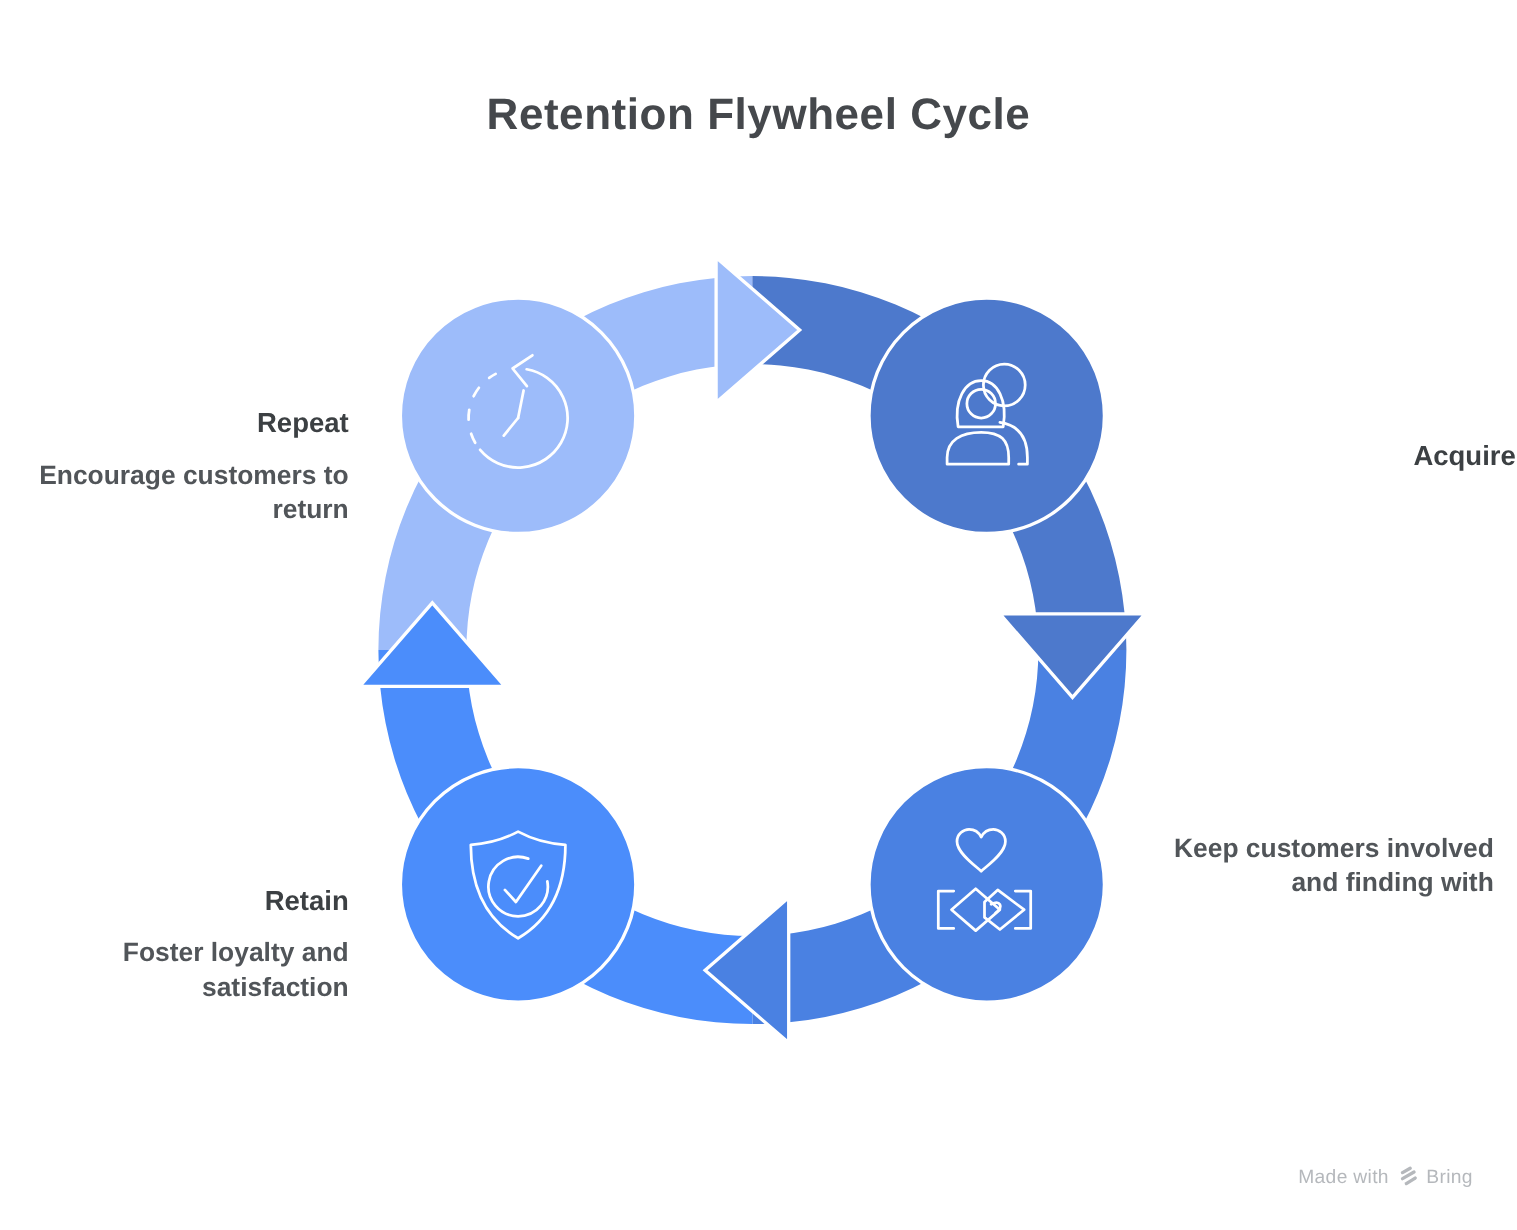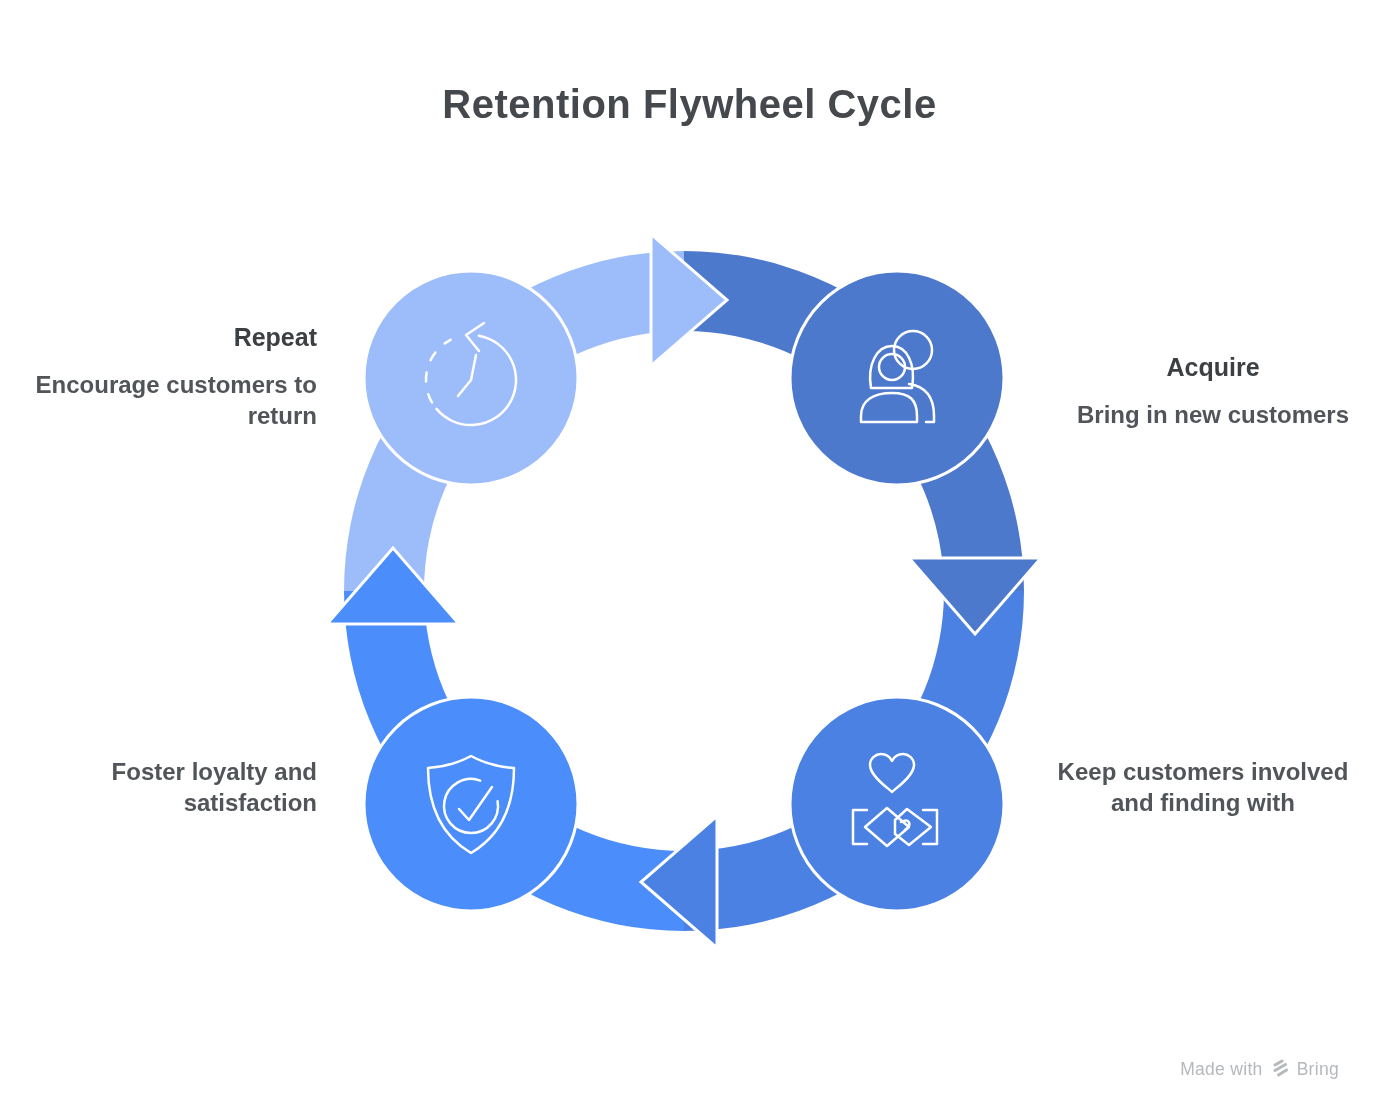--- a/index.html
+++ b/index.html
@@ -33,39 +33,40 @@
   }
   .node-text {
     position: absolute;
   }
   .node-text .node-label {
     font-size: 25px;
     font-weight: 700;
     color: #3c4043;
     line-height: 30px;
     margin-bottom: 17px;
+    margin-top: 48px;
   }
   .node-text .node-desc {
     font-size: 24px;
     font-weight: 700;
     color: #515559;
     line-height: 31px;
   }
   .align-right { text-align: right; }
-  .align-left  { text-align: center; }
+  .align-left  { text-align: right; }
   .text-repeat  { left: 22px;   top: 322px; width: 295px; }
   .text-acquire { left: 1048px; top: 352px; width: 330px; }
   .text-engage  { left: 1048px; top: 756px; width: 310px; }
   .text-retain  { left: 22px;   top: 756px; width: 295px; }
   .watermark {
     position: absolute;
     right: 40px;
     top: 1059px;
     display: flex;
-    align-items: flex-start;
+    align-items: flex-end;
     gap: 7px;
     font-size: 17.5px;
     color: #b5b8bc;
     letter-spacing: 0.3px;
   }
   .icon-stroke {
     fill: none;
     stroke: #ffffff;
     stroke-width: 2.5;
     stroke-linecap: round;
@@ -128,28 +129,28 @@
     </g>
   </svg>
 
   <div class="node-text text-repeat align-right">
     <div class="node-label">Repeat</div>
     <div class="node-desc">Encourage customers to return</div>
   </div>
 
   <div class="node-text text-acquire align-left">
     <div class="node-label">Acquire</div>
-    <div class="node-desc">Bring in new customers</div>
   </div>
 
   <div class="node-text text-engage align-left">
     <div class="node-desc">Keep customers involved and finding with</div>
   </div>
 
   <div class="node-text text-retain align-right">
+    <div class="node-label">Retain</div>
     <div class="node-desc">Foster loyalty and satisfaction</div>
   </div>
 
   <div class="watermark">
     <span>Made with</span>
     <svg width="20" height="20" viewBox="0 0 20 20">
       <g stroke="#b5b8bc" stroke-width="3" stroke-linecap="round" fill="none">
         <path d="M 5 6 L 12 2"></path>
         <path d="M 5 11.5 L 15.5 5.5"></path>
         <path d="M 8.5 16 L 16.5 11"></path>

